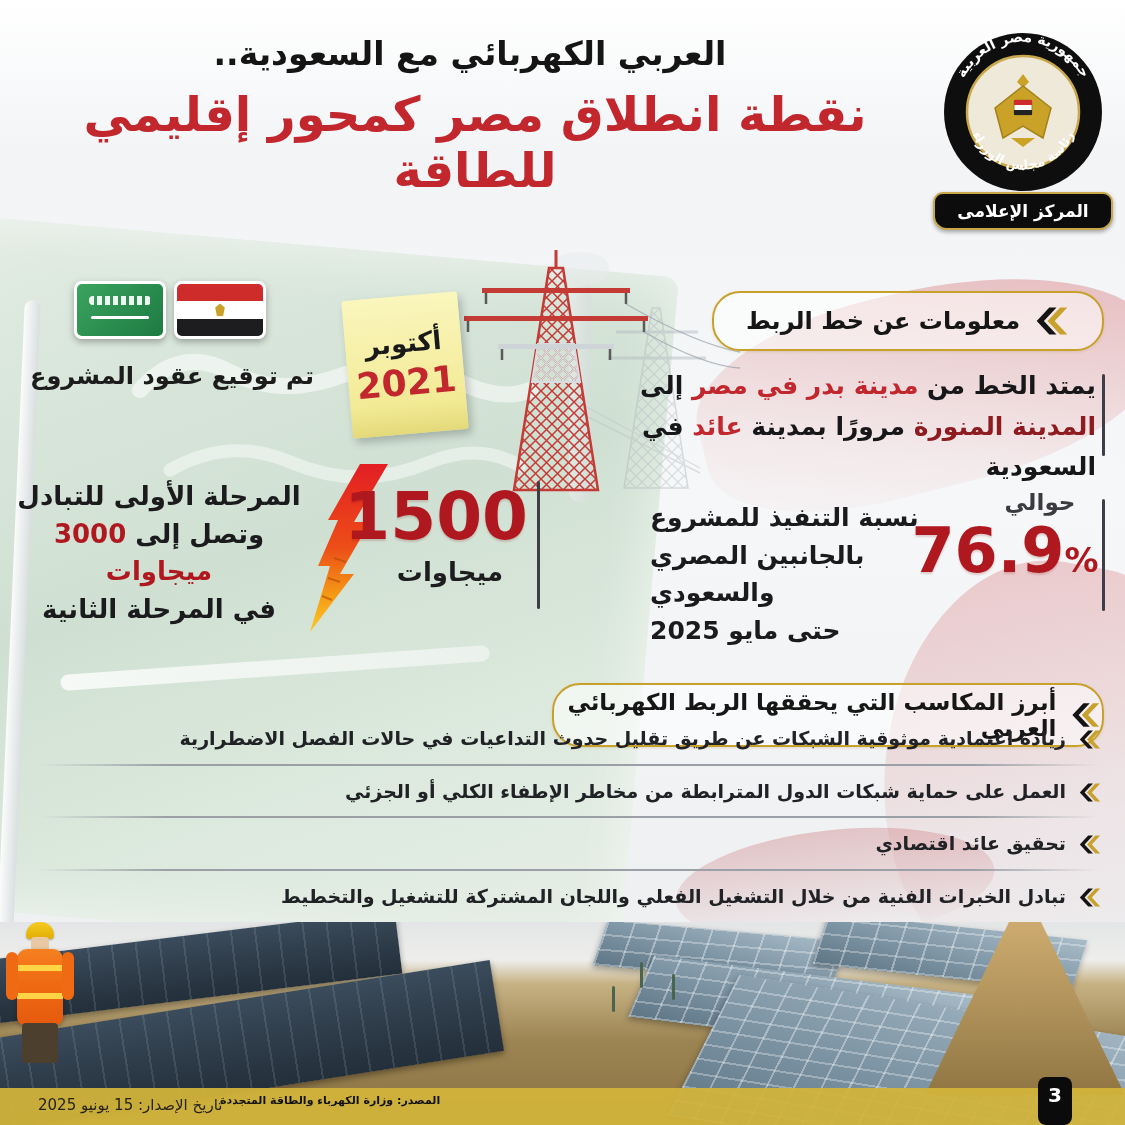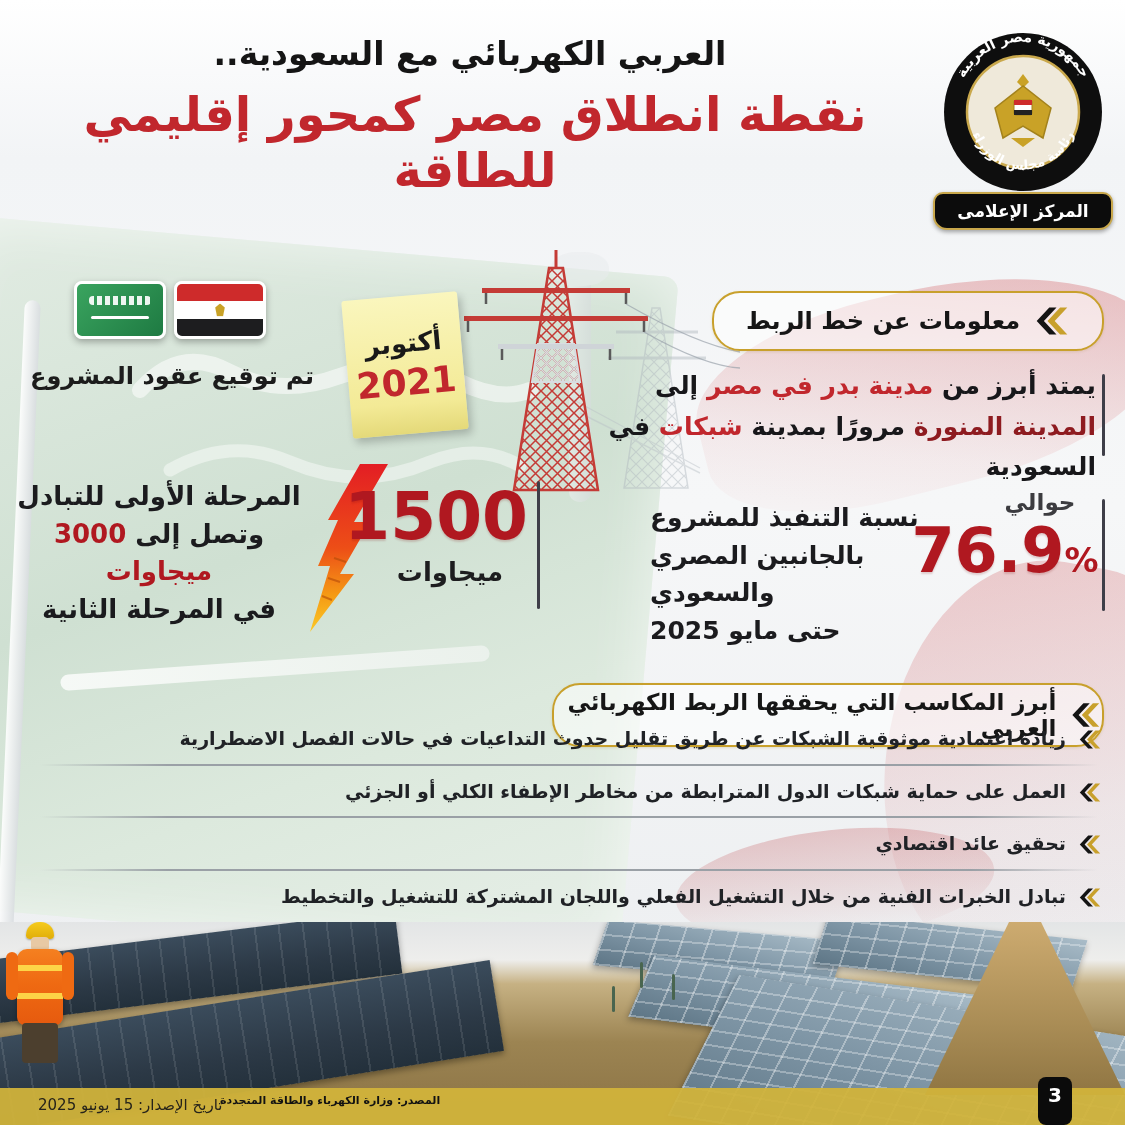--- a/index.html
+++ b/index.html
@@ -237,24 +237,24 @@
   <div class="abs section-box sec-info">
     <svg width="36" height="32" viewBox="0 0 40 34">
       <path d="M37 2 L23 17 L37 32 L29 32 L15 17 L29 2 Z" fill="#c8a02c"></path>
       <path d="M25 2 L11 17 L25 32 L17 32 L3 17 L17 2 Z" fill="#141414"></path>
     </svg>
     <span class="t">معلومات عن خط الربط</span>
   </div>
 
   <div class="abs route">
     <div>
-      <span>يمتد أبرز من </span><span class="red">مدينة بدر في مصر</span><span> إلى</span>
+      <span>يمتد الخط من </span><span class="red">مدينة بدر في مصر</span><span> إلى</span>
     </div>
     <div>
-      <span class="maroon">المدينة المنورة</span><span> مرورًا بمدينة </span><span class="red">شبكات</span><span> في السعودية</span>
+      <span class="maroon">المدينة المنورة</span><span> مرورًا بمدينة </span><span class="red">عائد</span><span> في السعودية</span>
     </div>
   </div>
   <div class="abs vline vl-route"></div>
 
   <svg class="abs bolt" width="92" height="172" viewBox="0 0 92 172">
     <defs>
       <linearGradient id="boltGrad" x1="0" y1="0" x2="0" y2="1">
         <stop offset="0" stop-color="#e31e24"></stop>
         <stop offset=".5" stop-color="#ed4e17"></stop>
         <stop offset=".78" stop-color="#f59a15"></stop>

